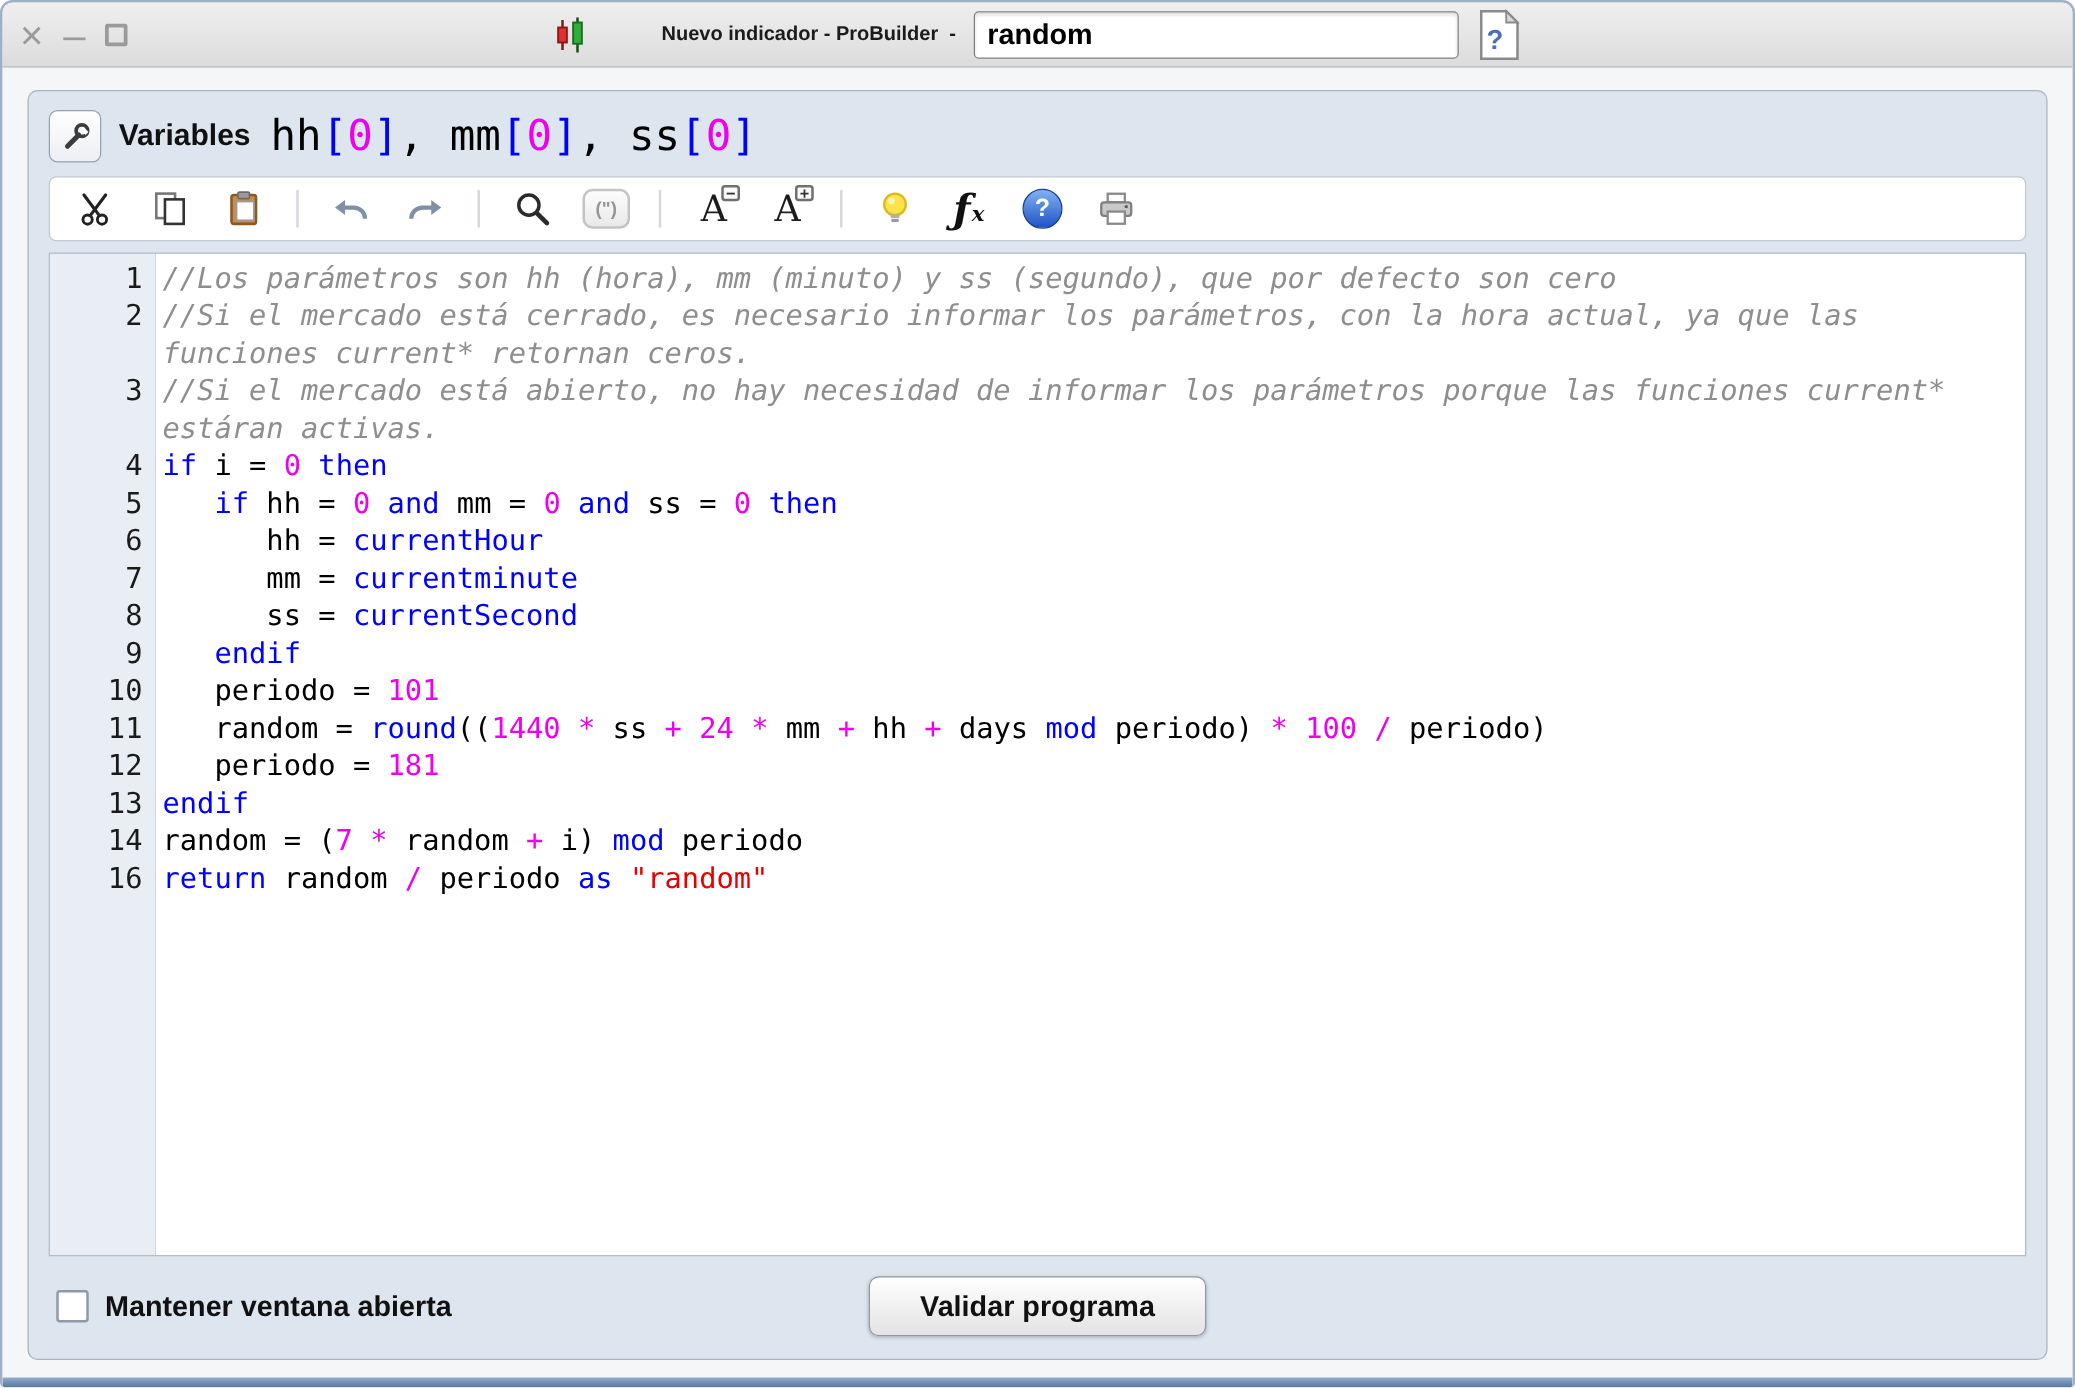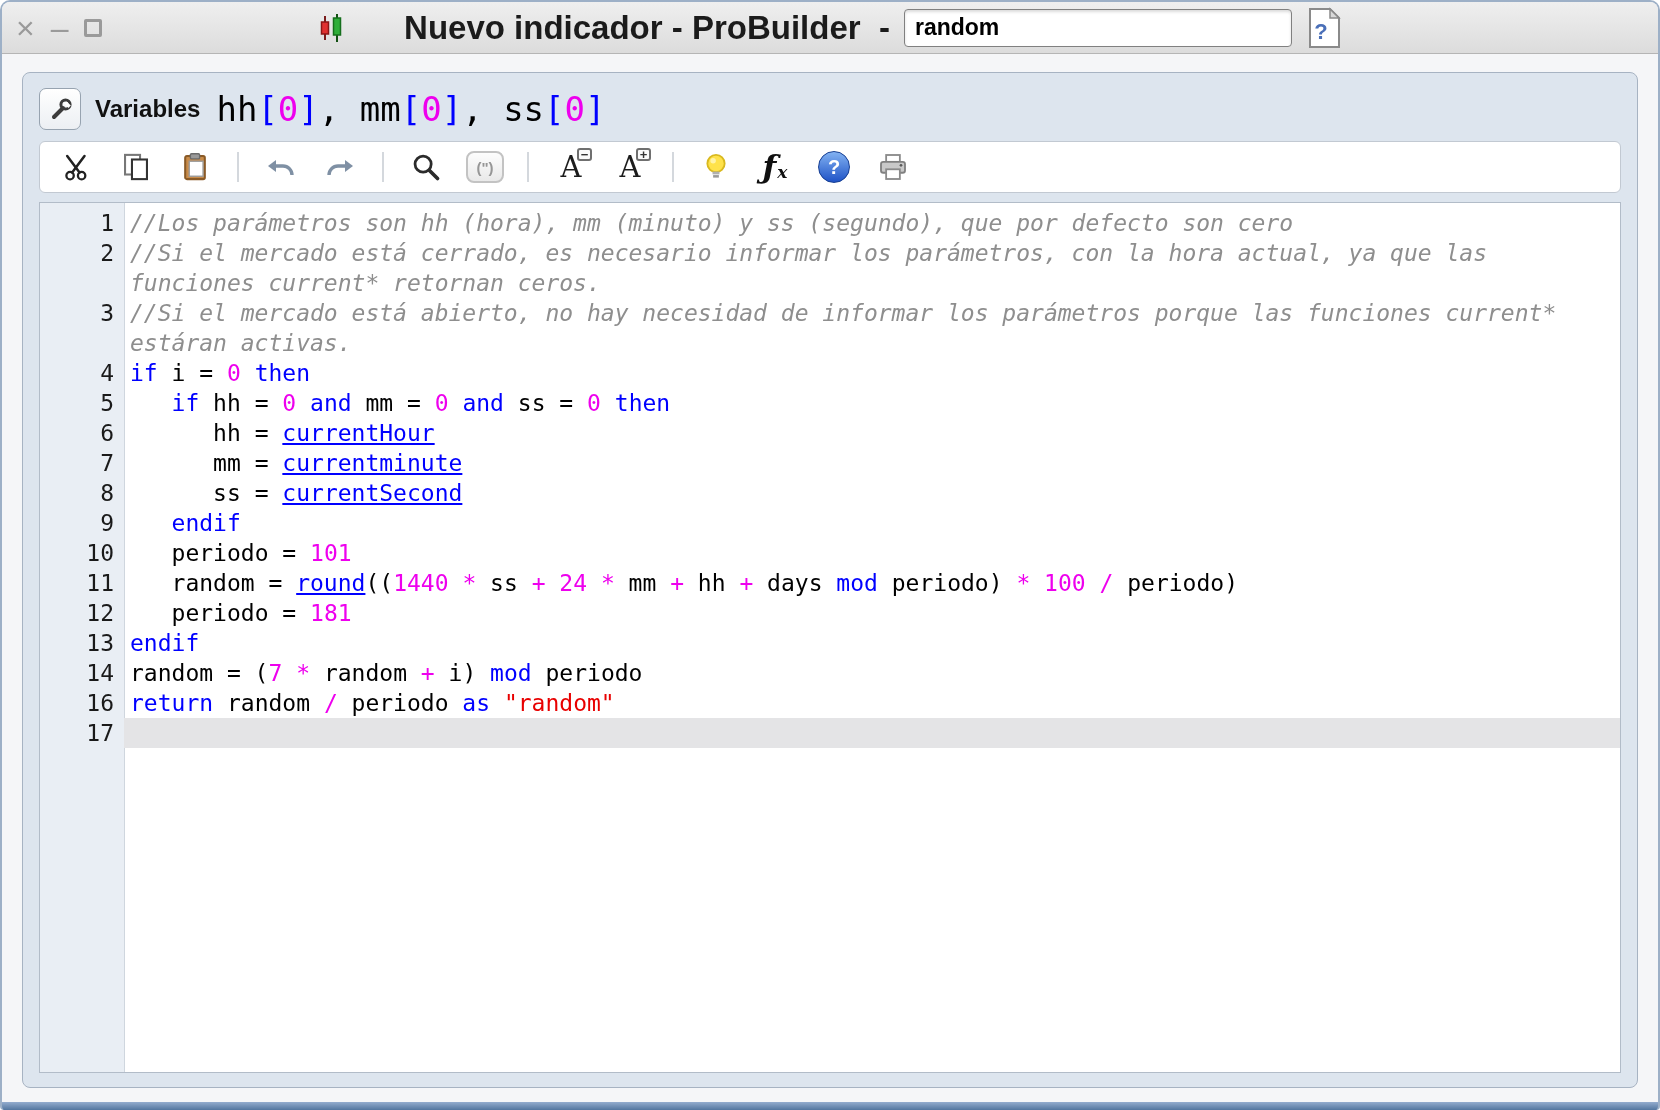--- a/index.html
+++ b/index.html
@@ -8,21 +8,21 @@
   .window { width:1660px; height:1110px; border:2px solid #9db0c7; border-bottom:none;
             border-radius:10px 10px 4px 4px; overflow:hidden; display:flex; flex-direction:column; background:#f5f6f8; }
 
   
   .titlebar { height:52px; flex:0 0 52px; position:relative; display:flex; align-items:center;
               background:linear-gradient(#efefef,#dcdcdc); border-bottom:1px solid #b5b5b5; }
   .win-controls { position:absolute; left:14px; top:0; height:100%; display:flex; align-items:center; gap:16px; }
   .wc-glyph { color:#9a9a9a; font-size:32px; line-height:32px; cursor:default; }
   .wc-box { width:18px; height:18px; border:3px solid #9a9a9a; border-radius:2px; }
   .title-center { margin:0 auto; display:flex; align-items:center; gap:14px; }
-  .app-title { font-weight:bold; font-size:33px; color:#1b1b1b; white-space:pre;margin-left:44px; }
+  .app-title { font-weight:bold; font-size:16px; color:#1b1b1b; white-space:pre;margin-left:44px; }
   .name-input { width:388px; height:38px; border:1px solid #808080; border-radius:4px; background:#fff;
                 font-family:"Liberation Sans",sans-serif; font-weight:bold; font-size:23px; padding:0 10px;
                 box-shadow:inset 0 2px 3px rgba(0,0,0,.14); }
 
   
   .main { flex:1; display:flex; padding:18px 20px 14px; background:#f5f6f8; }
   .panel { flex:1; background:#dde5ee; border:1px solid #a7b3c2; border-radius:8px;
            padding:12px 16px 14px; display:flex; flex-direction:column; }
 
   
@@ -56,21 +56,21 @@
             background:linear-gradient(90deg,#e9eef4 0,#e9eef4 84px,#cfd6de 84px,#cfd6de 85px,#ffffff 85px);
             font-family:"DejaVu Sans Mono",monospace; font-size:23px; line-height:30px;
             padding-top:5px; overflow:hidden; }
   .code-row { display:flex; }
   .gutter-num { flex:0 0 84px; width:84px; text-align:right; padding-right:10px; color:#1a1a1a; }
   .code-text { flex:1; white-space:pre-wrap; word-break:break-word; padding:0 46px 0 6px; min-height:30px; }
   .code-row.active .code-text { background:#e4e4e6; }
 
   .c-pl { color:#000; }
   .c-kw { color:var(--kw); }
-  .c-fn { color:var(--fn);text-decoration:underline; }
+  .c-fn { color:var(--fn); }
   .c-num { color:var(--num); }
   .c-op { color:var(--op); }
   .c-str { color:var(--str); }
   .c-comment { color:var(--comment); font-style:italic; }
 
   
   .footer-row { flex:0 0 56px; margin-top:12px; position:relative; display:flex; align-items:center; justify-content:center; }
   .keep-open { position:absolute; left:6px; display:flex; align-items:center; gap:13px; }
   .checkbox { width:26px; height:26px; background:#fff; border:2px solid #8f9aa6; border-radius:3px; cursor:pointer; }
   .keep-open-label { font-weight:bold; font-size:23px; color:#111; }
@@ -260,25 +260,28 @@
               <div class="code-text"><span class="c-kw">endif</span></div>
             </div>
             <div class="code-row">
               <div class="gutter-num">14</div>
               <div class="code-text"><span class="c-pl">random = (</span><span class="c-num">7</span><span class="c-pl"> </span><span class="c-op">*</span><span class="c-pl"> random </span><span class="c-op">+</span><span class="c-pl"> i) </span><span class="c-kw">mod</span><span class="c-pl"> periodo</span></div>
             </div>
             <div class="code-row">
               <div class="gutter-num">16</div>
               <div class="code-text"><span class="c-kw">return</span><span class="c-pl"> random </span><span class="c-op">/</span><span class="c-pl"> periodo </span><span class="c-kw">as</span><span class="c-pl"> </span><span class="c-str">"random"</span></div>
             </div>
-            <div class="code-row active">
-              <div class="gutter-num">17</div>
-              <div class="code-text"></div>
-            </div>
           </div>
       </div>
 
+      <div class="footer-row">
+        <div class="keep-open">
+          <span class="checkbox"></span>
+          <span class="keep-open-label">Mantener ventana abierta</span>
+        </div>
+        <button class="validate-btn">Validar programa</button>
+      </div>
 
     </div>
   </div>
 
   <div class="bottom-edge"></div>
 </div>
 
 </body></html>

